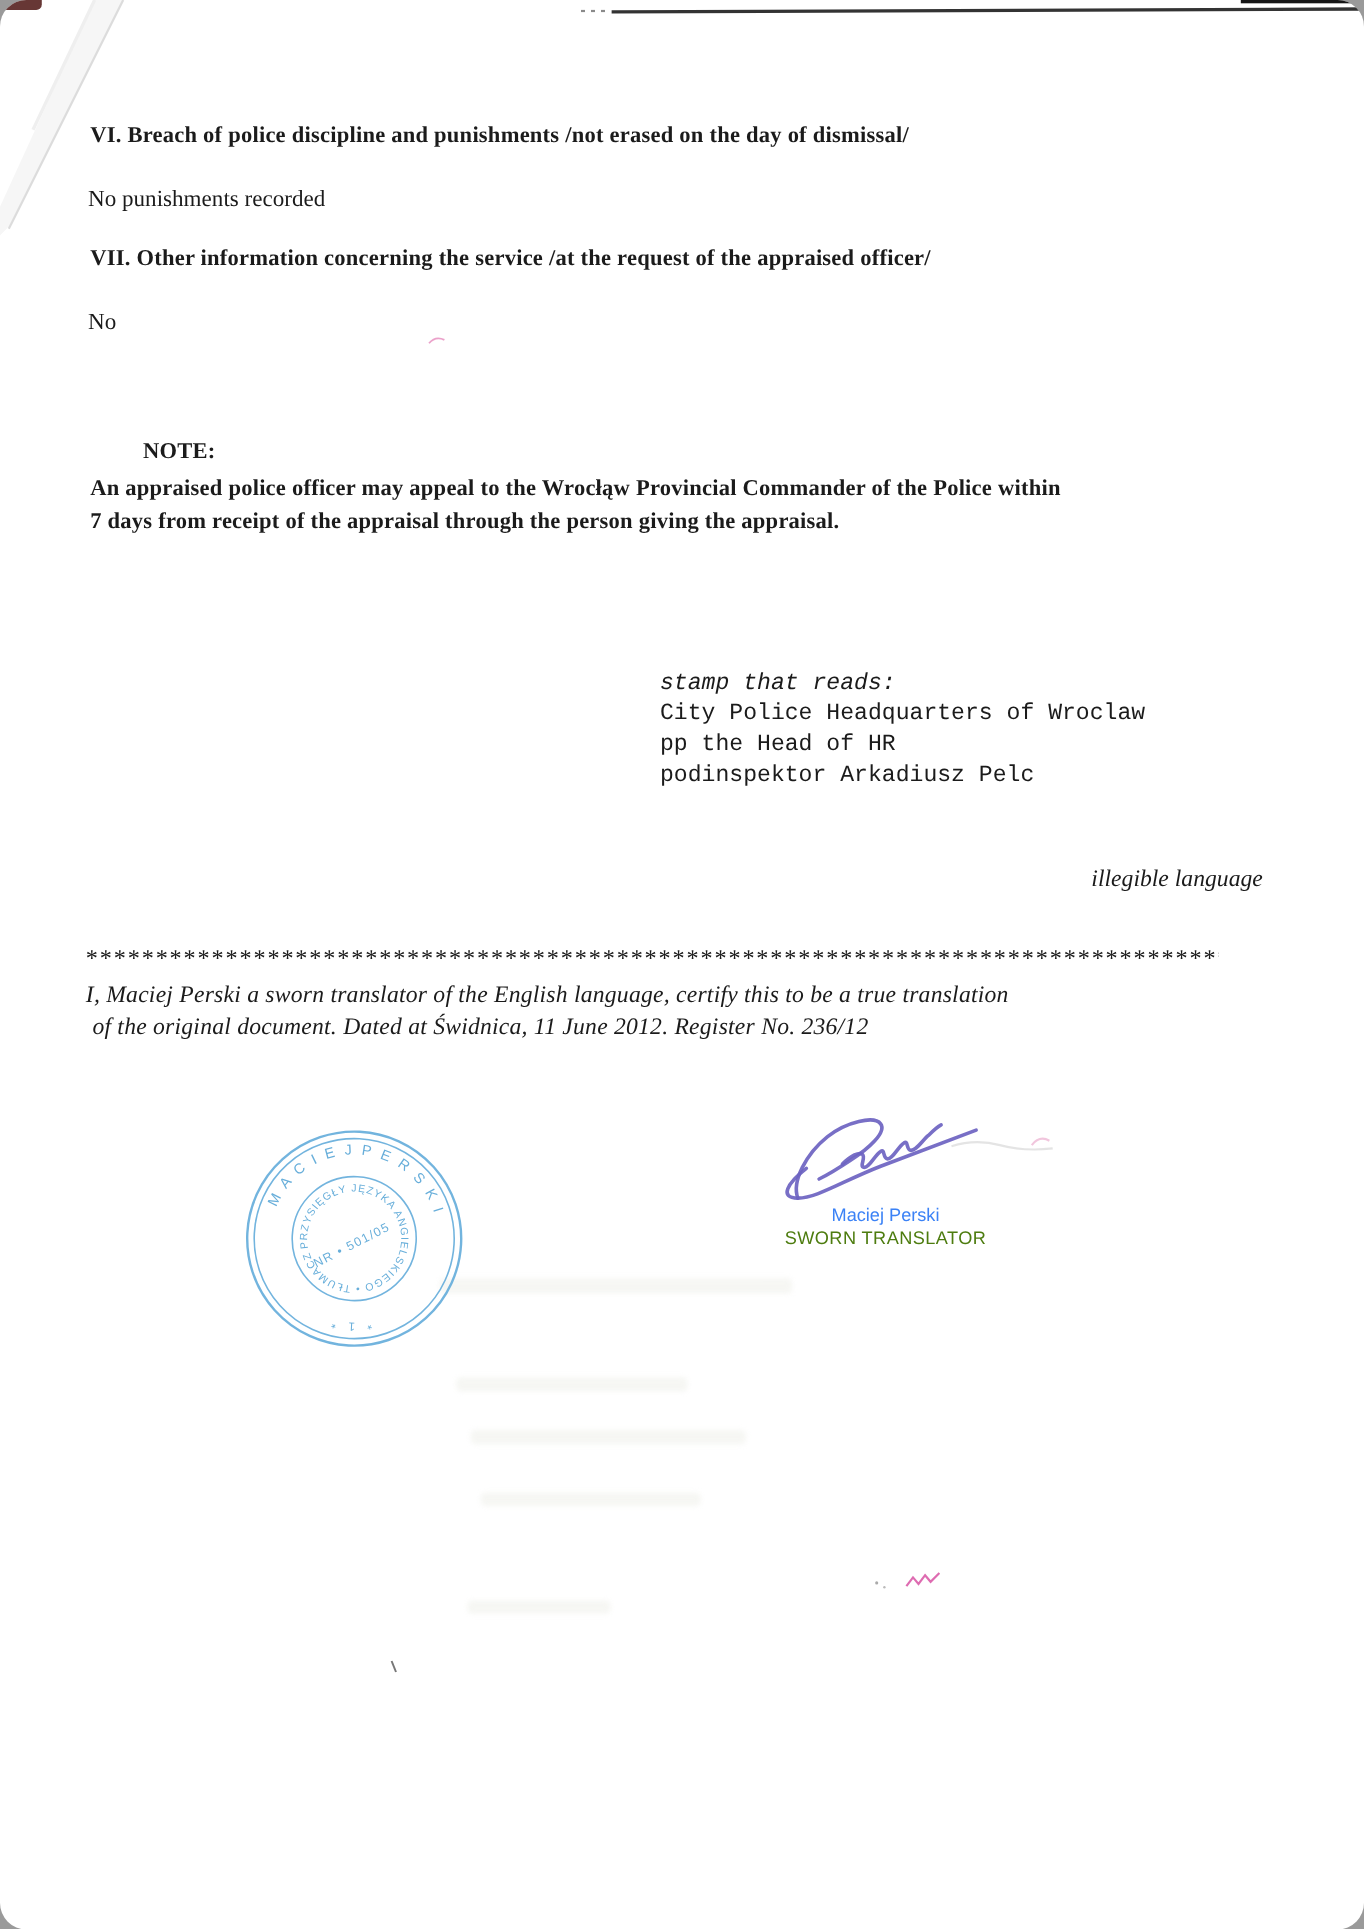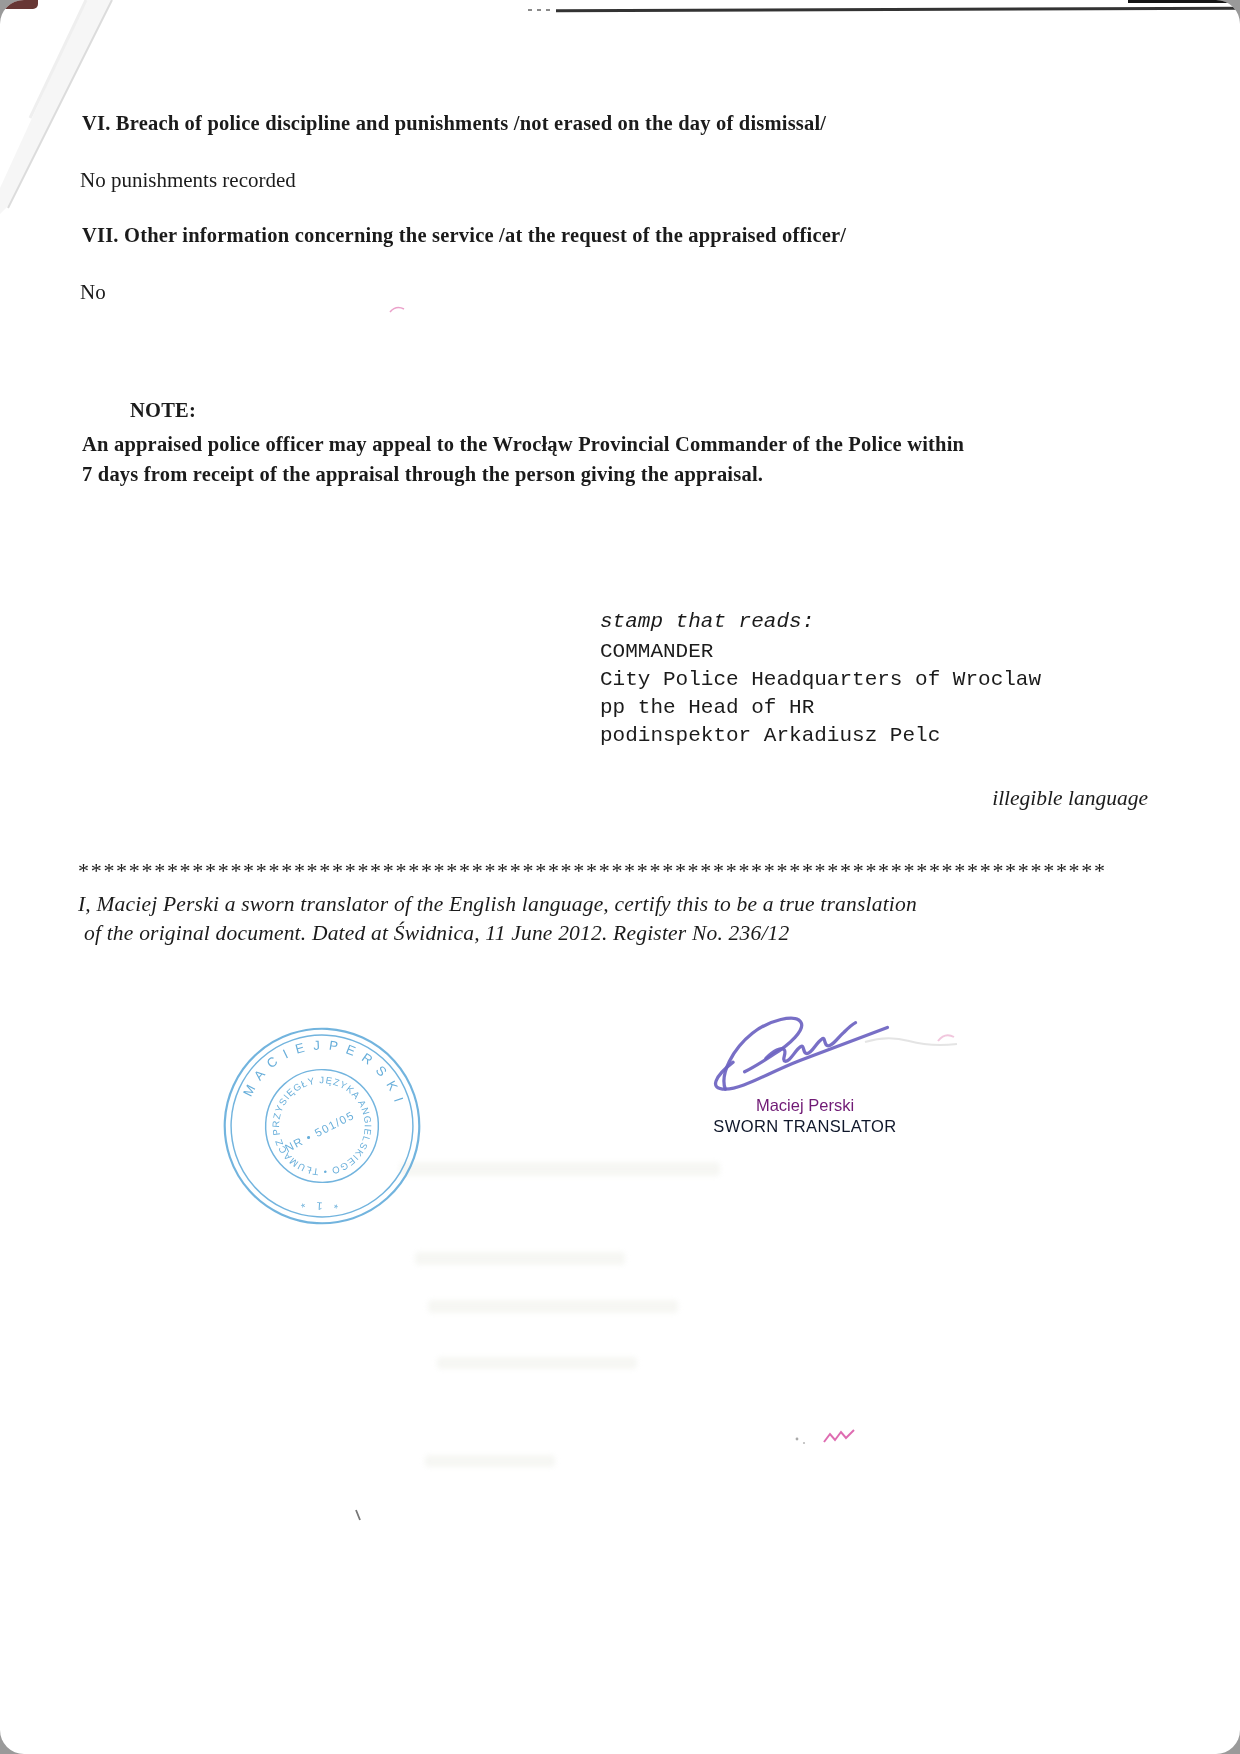--- a/index.html
+++ b/index.html
@@ -32,23 +32,23 @@
   .separator{left:78px;top:858px;width:1030px;font-size:22px;letter-spacing:1.7px;white-space:nowrap;overflow:hidden;}
   .cert{font-style:italic;font-size:21.5px;letter-spacing:.2px;}
   
   .stamp-wrap{left:222px;top:1026px;width:200px;height:200px;}
   .stamp-ink circle{fill:none;stroke:#58a6d8;}
   .stamp-ink text{fill:#4b9fd3;font-family:"Liberation Sans","DejaVu Sans",sans-serif;}
   
   .sig-wrap{left:705px;top:1012px;width:195px;height:82px;}
   .sig-wrap path{fill:none;stroke:#6c63c1;stroke-width:3.4;stroke-linecap:round;stroke-linejoin:round;opacity:.92;}
   .translator-name{left:690px;top:1096px;width:230px;text-align:center;
-    font-family:"Liberation Sans","DejaVu Sans",sans-serif;font-size:16.5px;color:#701a75;}
+    font-family:"Liberation Sans","DejaVu Sans",sans-serif;font-size:16.5px;color:#3b82f6;}
   .translator-title{left:690px;top:1117px;width:230px;text-align:center;
-    font-family:"Liberation Sans","DejaVu Sans",sans-serif;font-size:16.5px;letter-spacing:.4px;color:#0f172a;}
+    font-family:"Liberation Sans","DejaVu Sans",sans-serif;font-size:16.5px;letter-spacing:.4px;color:#4d7c0f;}
 </style>
 </head>
 <body>
 
 <div id="page">
 
   <div class="abs top-line"></div>
   <div class="abs top-line-dashes"></div>
   <div class="abs corner-dark-left"></div>
   <div class="abs corner-dark-right"></div>
@@ -80,21 +80,20 @@
 
   <div class="abs hd" style="left:82px;top:224px;width:1020px;">VII. Other information concerning the service /at the request of the appraised officer/</div>
   <div class="abs body-txt" style="left:80px;top:280px;">No</div>
 
   <div class="abs hd" style="left:82px;top:399px;margin-left:48px;">NOTE:</div>
   <div class="abs hd" style="left:82px;top:429px;line-height:30px;">An appraised police officer may appeal to the Wrocłąw Provincial Commander of the Police within</div>
   <div class="abs hd" style="left:82px;top:459px;line-height:30px;text-align:center;">7 days from receipt of the appraisal through the person giving the appraisal.</div>
 
   <div class="abs stamp-block">
     <div class="intro">stamp that reads:</div>
-    <div class="line" style="margin-top:2px;">COMMANDER</div>
     <div class="line">City Police Headquarters of Wroclaw</div>
     <div class="line">pp the Head of HR</div>
     <div class="line">podinspektor Arkadiusz Pelc</div>
   </div>
   <div class="abs sig-note">illegible language</div>
 
   <div class="abs separator">**********************************************************************************</div>
 
   <div class="abs cert" style="left:78px;top:892px;width:1020px;">I, Maciej Perski a sworn translator of the English language, certify this to be a true translation</div>
   <div class="abs cert" style="left:84px;top:921px;width:1020px;">of the original document. Dated at Świdnica, 11 June 2012.  Register No. 236/12</div>

